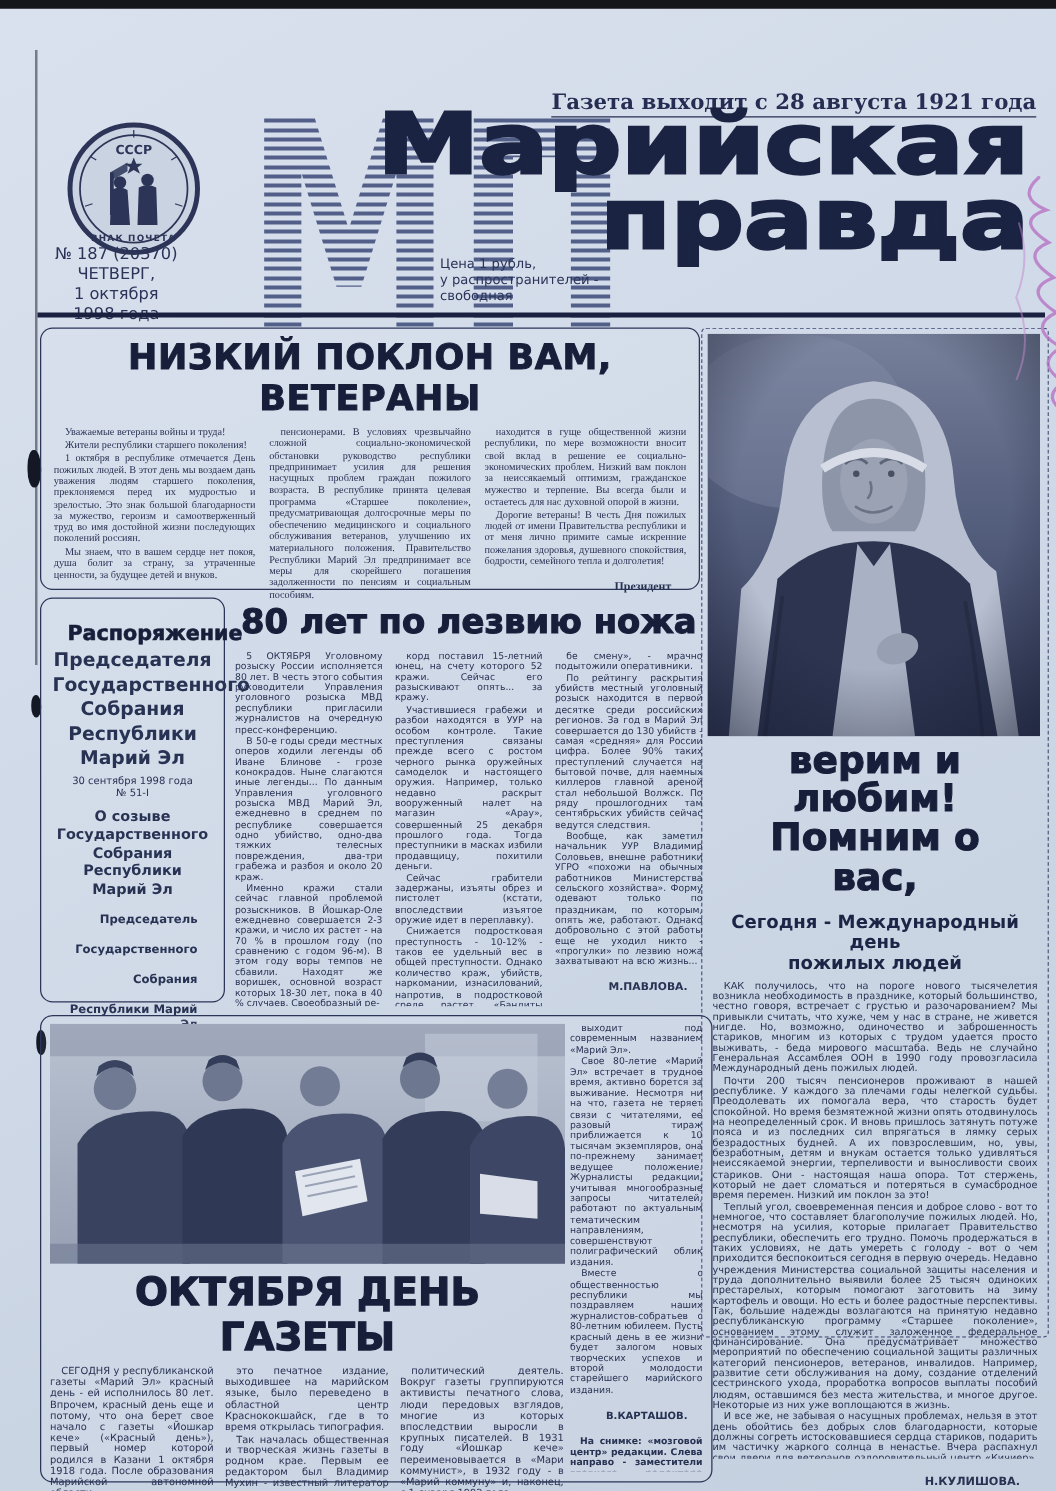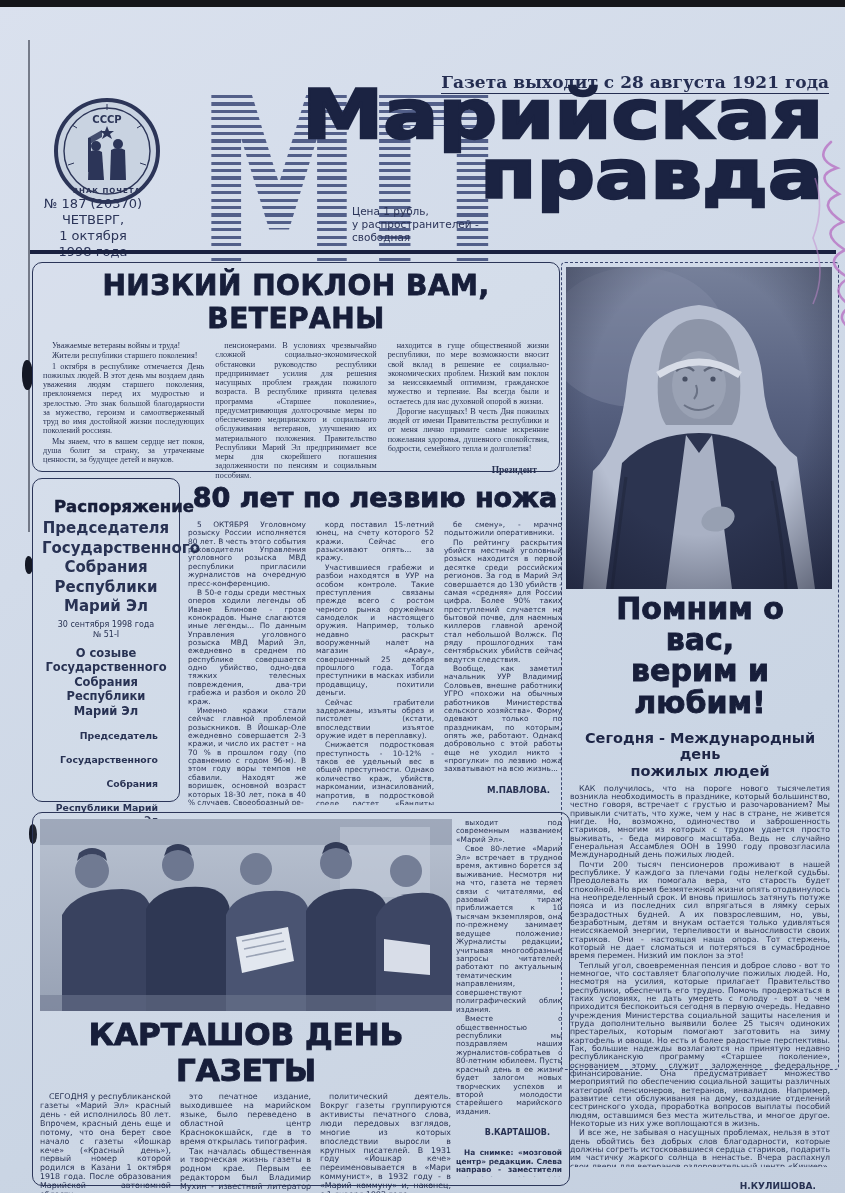--- a/index.html
+++ b/index.html
@@ -140,21 +140,21 @@
           <p>Жители республики старшего поколения!</p>
           <p>1 октября в республике отмечается День пожилых людей. В этот день мы воздаем дань уважения людям старшего поколения, преклоняемся перед их мудростью и зрелостью. Это знак большой благодарности за мужество, героизм и самоотверженный труд во имя достойной жизни последующих поколений россиян.</p>
           <p>Мы знаем, что в вашем сердце нет покоя, душа болит за страну, за утраченные ценности, за будущее детей и внуков.</p>
         </div>
       <div class="c">
           <p>пенсионерами. В условиях чрезвычайно сложной социально-экономической обстановки руководство республики предпринимает усилия для решения насущных проблем граждан пожилого возраста. В республике принята целевая программа «Старшее поколение», предусматривающая долгосрочные меры по обеспечению медицинского и социального обслуживания ветеранов, улучшению их материального положения. Правительство Республики Марий Эл предпринимает все меры для скорейшего погашения задолженности по пенсиям и социальным пособиям.</p>
         </div>
       <div class="c">
         <div>
             <p>находится в гуще общественной жизни республики, по мере возможности вносит свой вклад в решение ее социально-экономических проблем. Низкий вам поклон за неиссякаемый оптимизм, гражданское мужество и терпение. Вы всегда были и остаетесь для нас духовной опорой в жизни.</p>
-            <p>Дорогие насущных! В честь Дня пожилых людей от имени Правительства республики и от меня лично примите самые искренние пожелания здоровья, душевного спокойствия, бодрости, семейного тепла и долголетия!</p>
+            <p>Дорогие ветераны! В честь Дня пожилых людей от имени Правительства республики и от меня лично примите самые искренние пожелания здоровья, душевного спокойствия, бодрости, семейного тепла и долголетия!</p>
           </div>
         <div class="sig">
             <p>Президент</p>
           </div>
       </div>
     </div>
   </section>
 
   <section class="abs rightbox">
     <svg class="photo1" viewBox="0 0 266 322">
@@ -180,22 +180,22 @@
       <path d="M130 118 q3 8 -2 14 M118 138 q14 10 30 0" stroke="#6a7285" stroke-width="2" fill="none"></path>
       <path d="M92 108 q41 -26 82 0" stroke="#d7dce7" stroke-width="7" fill="none"></path>
       <path d="M40 322 l16 -126 q30 -30 77 -30 q47 0 77 34 l22 122 z" fill="#2c3450"></path>
       <path d="M120 168 l13 18 l13 -18 l20 154 h-66 z" fill="#a9b1c4"></path>
       <ellipse cx="152" cy="252" rx="17" ry="12" fill="#97a0b2" transform="rotate(-18 152 252)"></ellipse>
       <path d="M60 210 q-8 60 -14 112 M206 214 q10 56 14 108" stroke="#1d2438" stroke-width="3" opacity=".5" fill="none"></path>
       <rect width="266" height="322" fill="url(#p1v)"></rect>
     </svg>
 
     <h2 class="elderly-h">
+      <div>верим и любим!</div>
       <div>Помним о вас,</div>
-      <div>верим и любим!</div>
     </h2>
     <div class="elderly-sub">
       <div>Сегодня - Международный день</div>
       <div>пожилых людей</div>
     </div>
     <div class="elderly-body art">
         <p>КАК получилось, что на пороге нового тысячелетия возникла необходимость в празднике, который большинство, честно говоря, встречает с грустью и разочарованием? Мы привыкли считать, что хуже, чем у нас в стране, не живется нигде. Но, возможно, одиночество и заброшенность стариков, многим из которых с трудом удается просто выживать, - беда мирового масштаба. Ведь не случайно Генеральная Ассамблея ООН в 1990 году провозгласила Международный день пожилых людей.</p>
         <p>Почти 200 тысяч пенсионеров проживают в нашей республике. У каждого за плечами годы нелегкой судьбы. Преодолевать их помогала вера, что старость будет спокойной. Но время безмятежной жизни опять отодвинулось на неопределенный срок. И вновь пришлось затянуть потуже пояса и из последних сил впрягаться в лямку серых безрадостных будней. А их повзрослевшим, но, увы, безработным, детям и внукам остается только удивляться неиссякаемой энергии, терпеливости и выносливости своих стариков. Они - настоящая наша опора. Тот стержень, который не дает сломаться и потеряться в сумасбродное время перемен. Низкий им поклон за это!</p>
         <p>Теплый угол, своевременная пенсия и доброе слово - вот то немногое, что составляет благополучие пожилых людей. Но, несмотря на усилия, которые прилагает Правительство республики, обеспечить его трудно. Помочь продержаться в таких условиях, не дать умереть с голоду - вот о чем приходится беспокоиться сегодня в первую очередь. Недавно учреждения Министерства социальной защиты населения и труда дополнительно выявили более 25 тысяч одиноких престарелых, которым помогают заготовить на зиму картофель и овощи. Но есть и более радостные перспективы. Так, большие надежды возлагаются на принятую недавно республиканскую программу «Старшее поколение», основанием этому служит заложенное федеральное финансирование. Она предусматривает множество мероприятий по обеспечению социальной защиты различных категорий пенсионеров, ветеранов, инвалидов. Например, развитие сети обслуживания на дому, создание отделений сестринского ухода, проработка вопросов выплаты пособий людям, оставшимся без места жительства, и многое другое. Некоторые из них уже воплощаются в жизнь.</p>
         <p>И все же, не забывая о насущных проблемах, нельзя в этот день обойтись без добрых слов благодарности, которые должны согреть истосковавшиеся сердца стариков, подарить им частичку жаркого солнца в ненастье. Вчера распахнул свои двери для ветеранов оздоровительный центр «Кичиер». Сегодня во всех районах республики состоятся встречи пожилых людей за «круглым столом» и у самовара, в залах библиотек, местных администраций, Домов культуры.</p>
@@ -284,21 +284,21 @@
           <path d="M202 122 l40 -8 M204 130 l40 -8 M206 138 l40 -8" stroke="#9aa3b5" stroke-width="1.6"></path>
           <circle cx="296" cy="44" r="16" fill="#6d7790"></circle>
             <path d="M282 35 q14 -12 28 0 l-3 -8 q-11 -8 -22 0z" fill="#323b57"></path>
           <path d="M266 192 v-100 q12 -24 54 -22 q26 2 28 24 v98z" fill="#333c59"></path>
           <circle cx="366" cy="52" r="16" fill="#747e96"></circle>
           <path d="M336 192 v-94 q12 -26 52 -24 q22 2 24 26 v92z" fill="#3d4664"></path>
           <path d="M344 120 l46 6 v30 l-46 -4z" fill="#d8dde8"></path>
         </g>
         <rect x="0" y="176" width="412" height="16" fill="#6f7990" opacity=".55"></rect>
       </svg>
-      <h2>КАРТАШОВ ДЕНЬ ГАЗЕТЫ</h2>
+      <h2>ОКТЯБРЯ ДЕНЬ ГАЗЕТЫ</h2>
       <div class="cols b-cols">
         <div class="c">
             <p>СЕГОДНЯ у республиканской газеты «Марий Эл» красный день - ей исполнилось 80 лет. Впрочем, красный день еще и потому, что она берет свое начало с газеты «Йошкар кече» («Красный день»), первый номер которой родился в Казани 1 октября 1918 года. После образования Марийской автономной области</p>
           </div>
         <div class="c">
             <p>это печатное издание, выходившее на марийском языке, было переведено в областной центр Краснококшайск, где в то время открылась типография.</p>
             <p>Так началась общественная и творческая жизнь газеты в родном крае. Первым ее редактором был Владимир Мухин - известный литератор и</p>
           </div>
         <div class="c">
             <p>политический деятель. Вокруг газеты группируются активисты печатного слова, люди передовых взглядов, многие из которых впоследствии выросли в крупных писателей. В 1931 году «Йошкар кече» переименовывается в «Мари коммунист», в 1932 году - в «Марий коммуну» и, наконец, с 1 января 1992 года</p>

